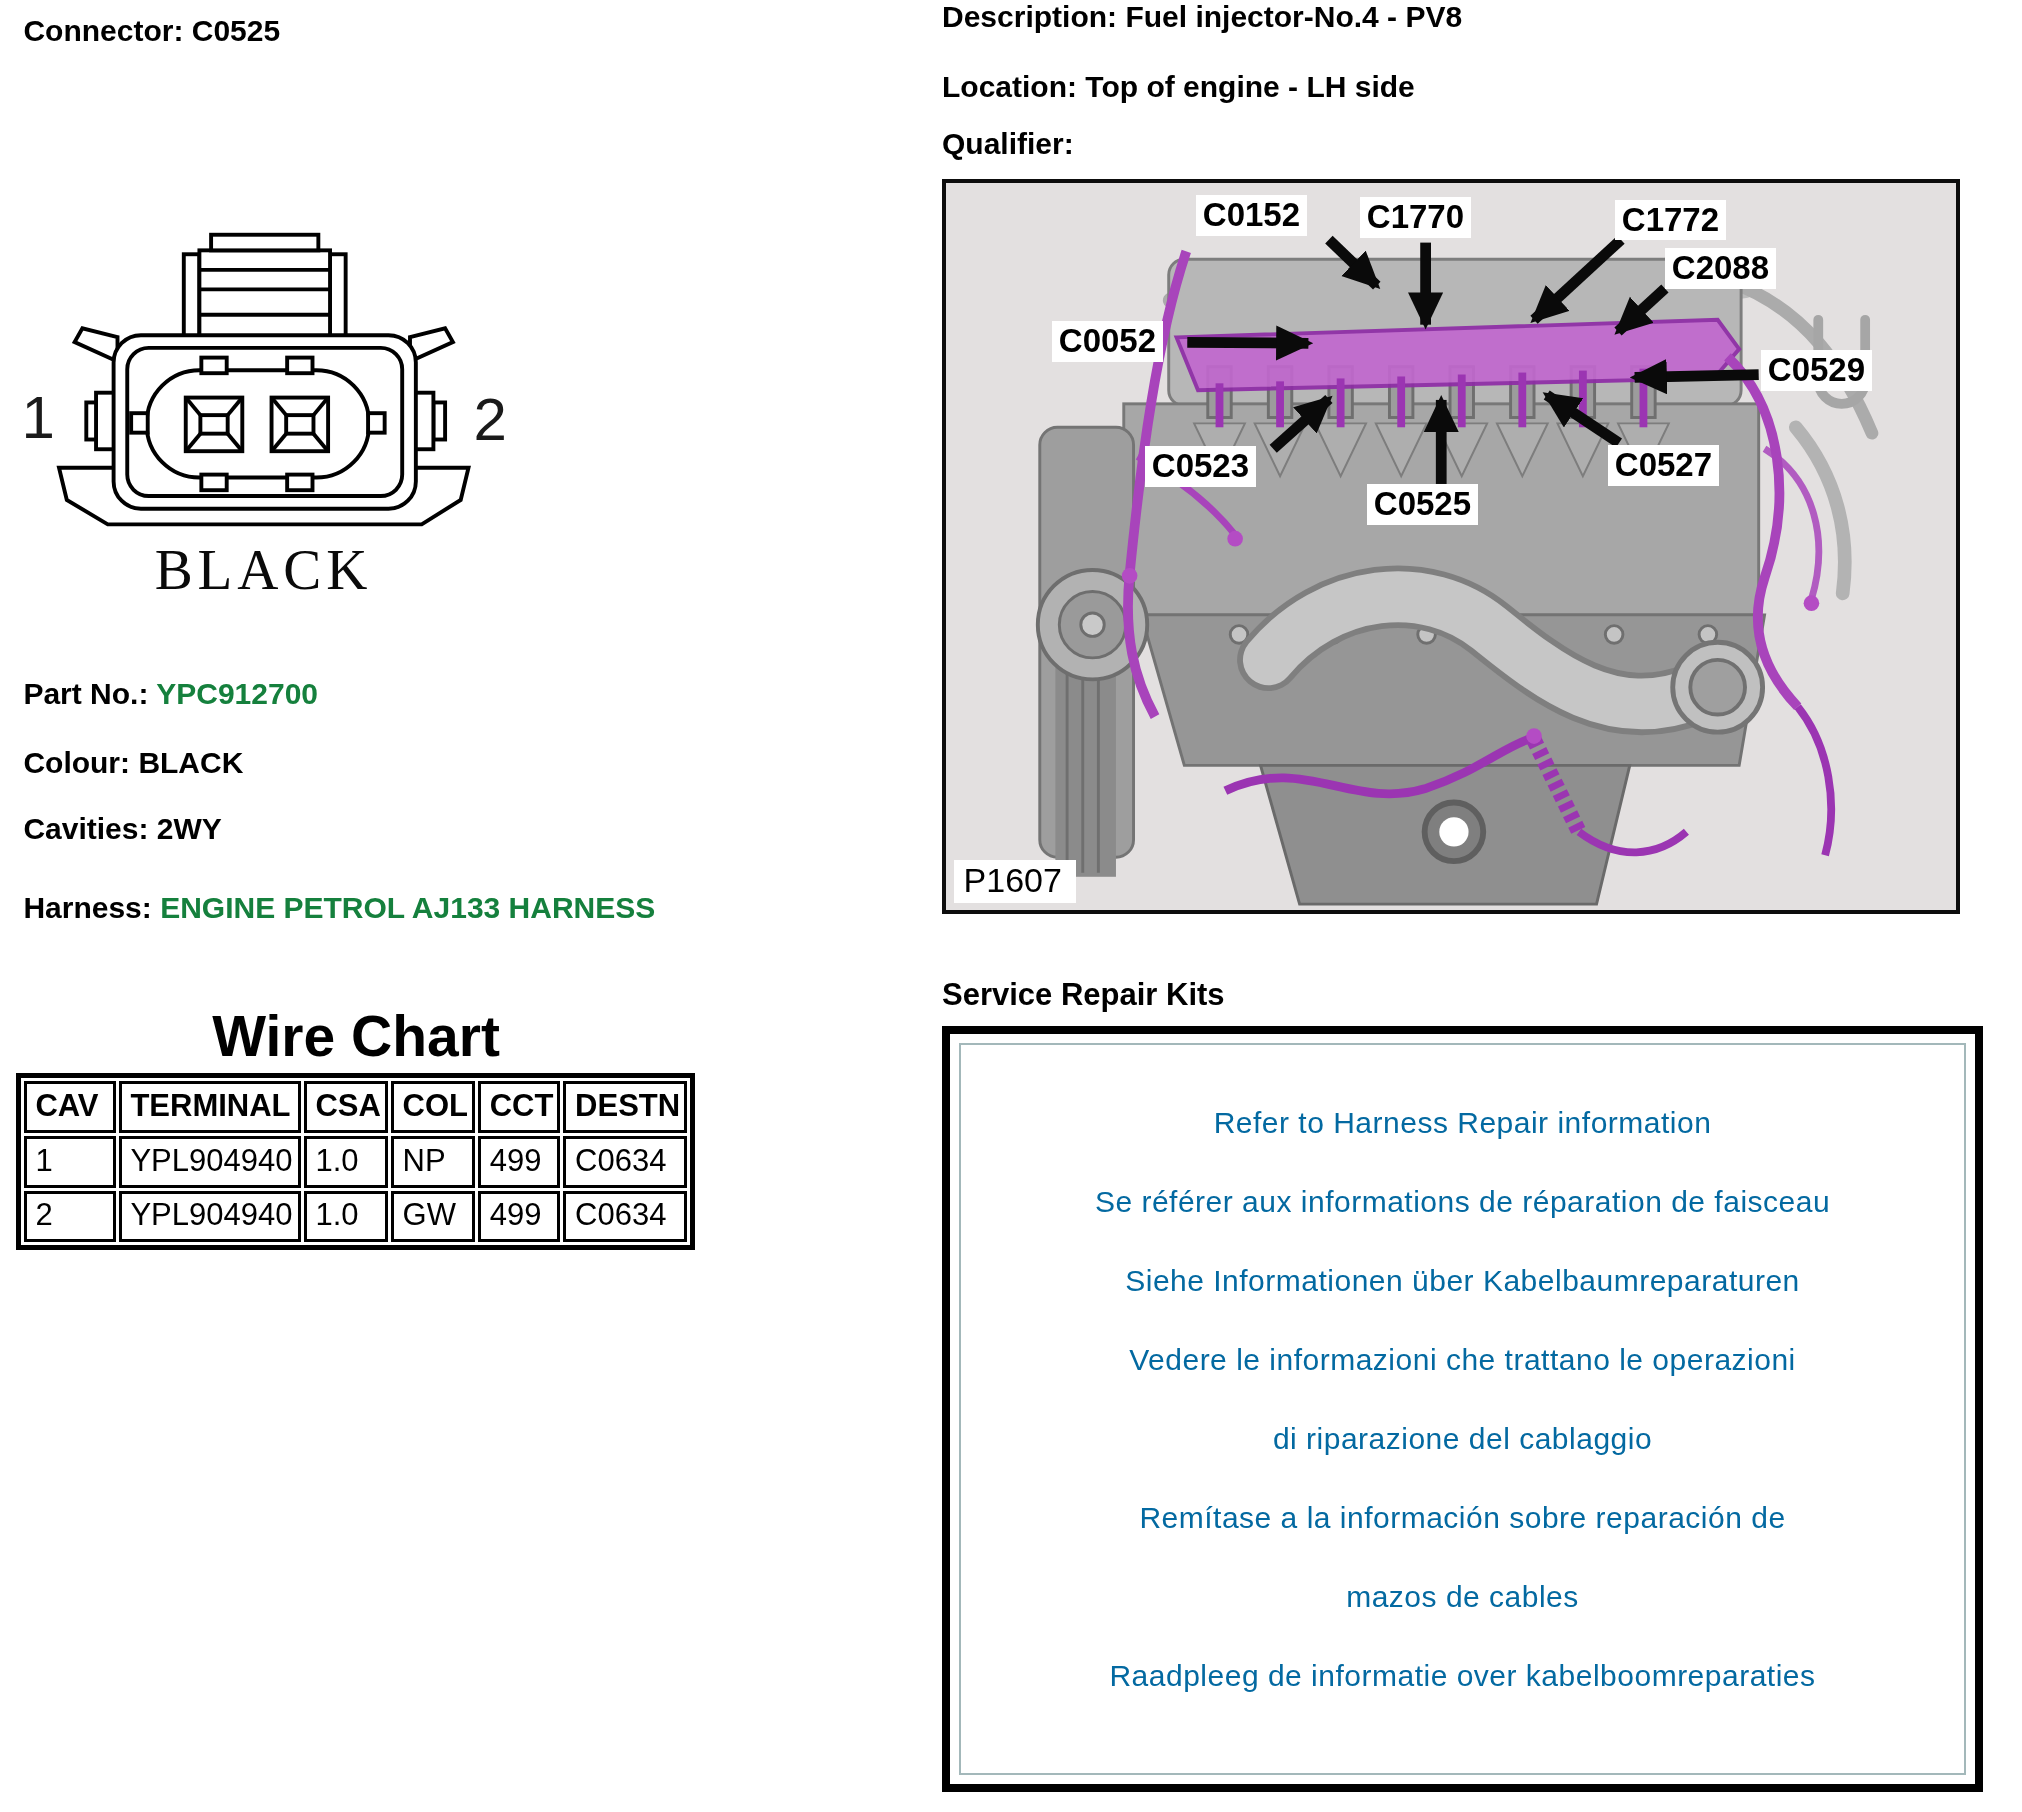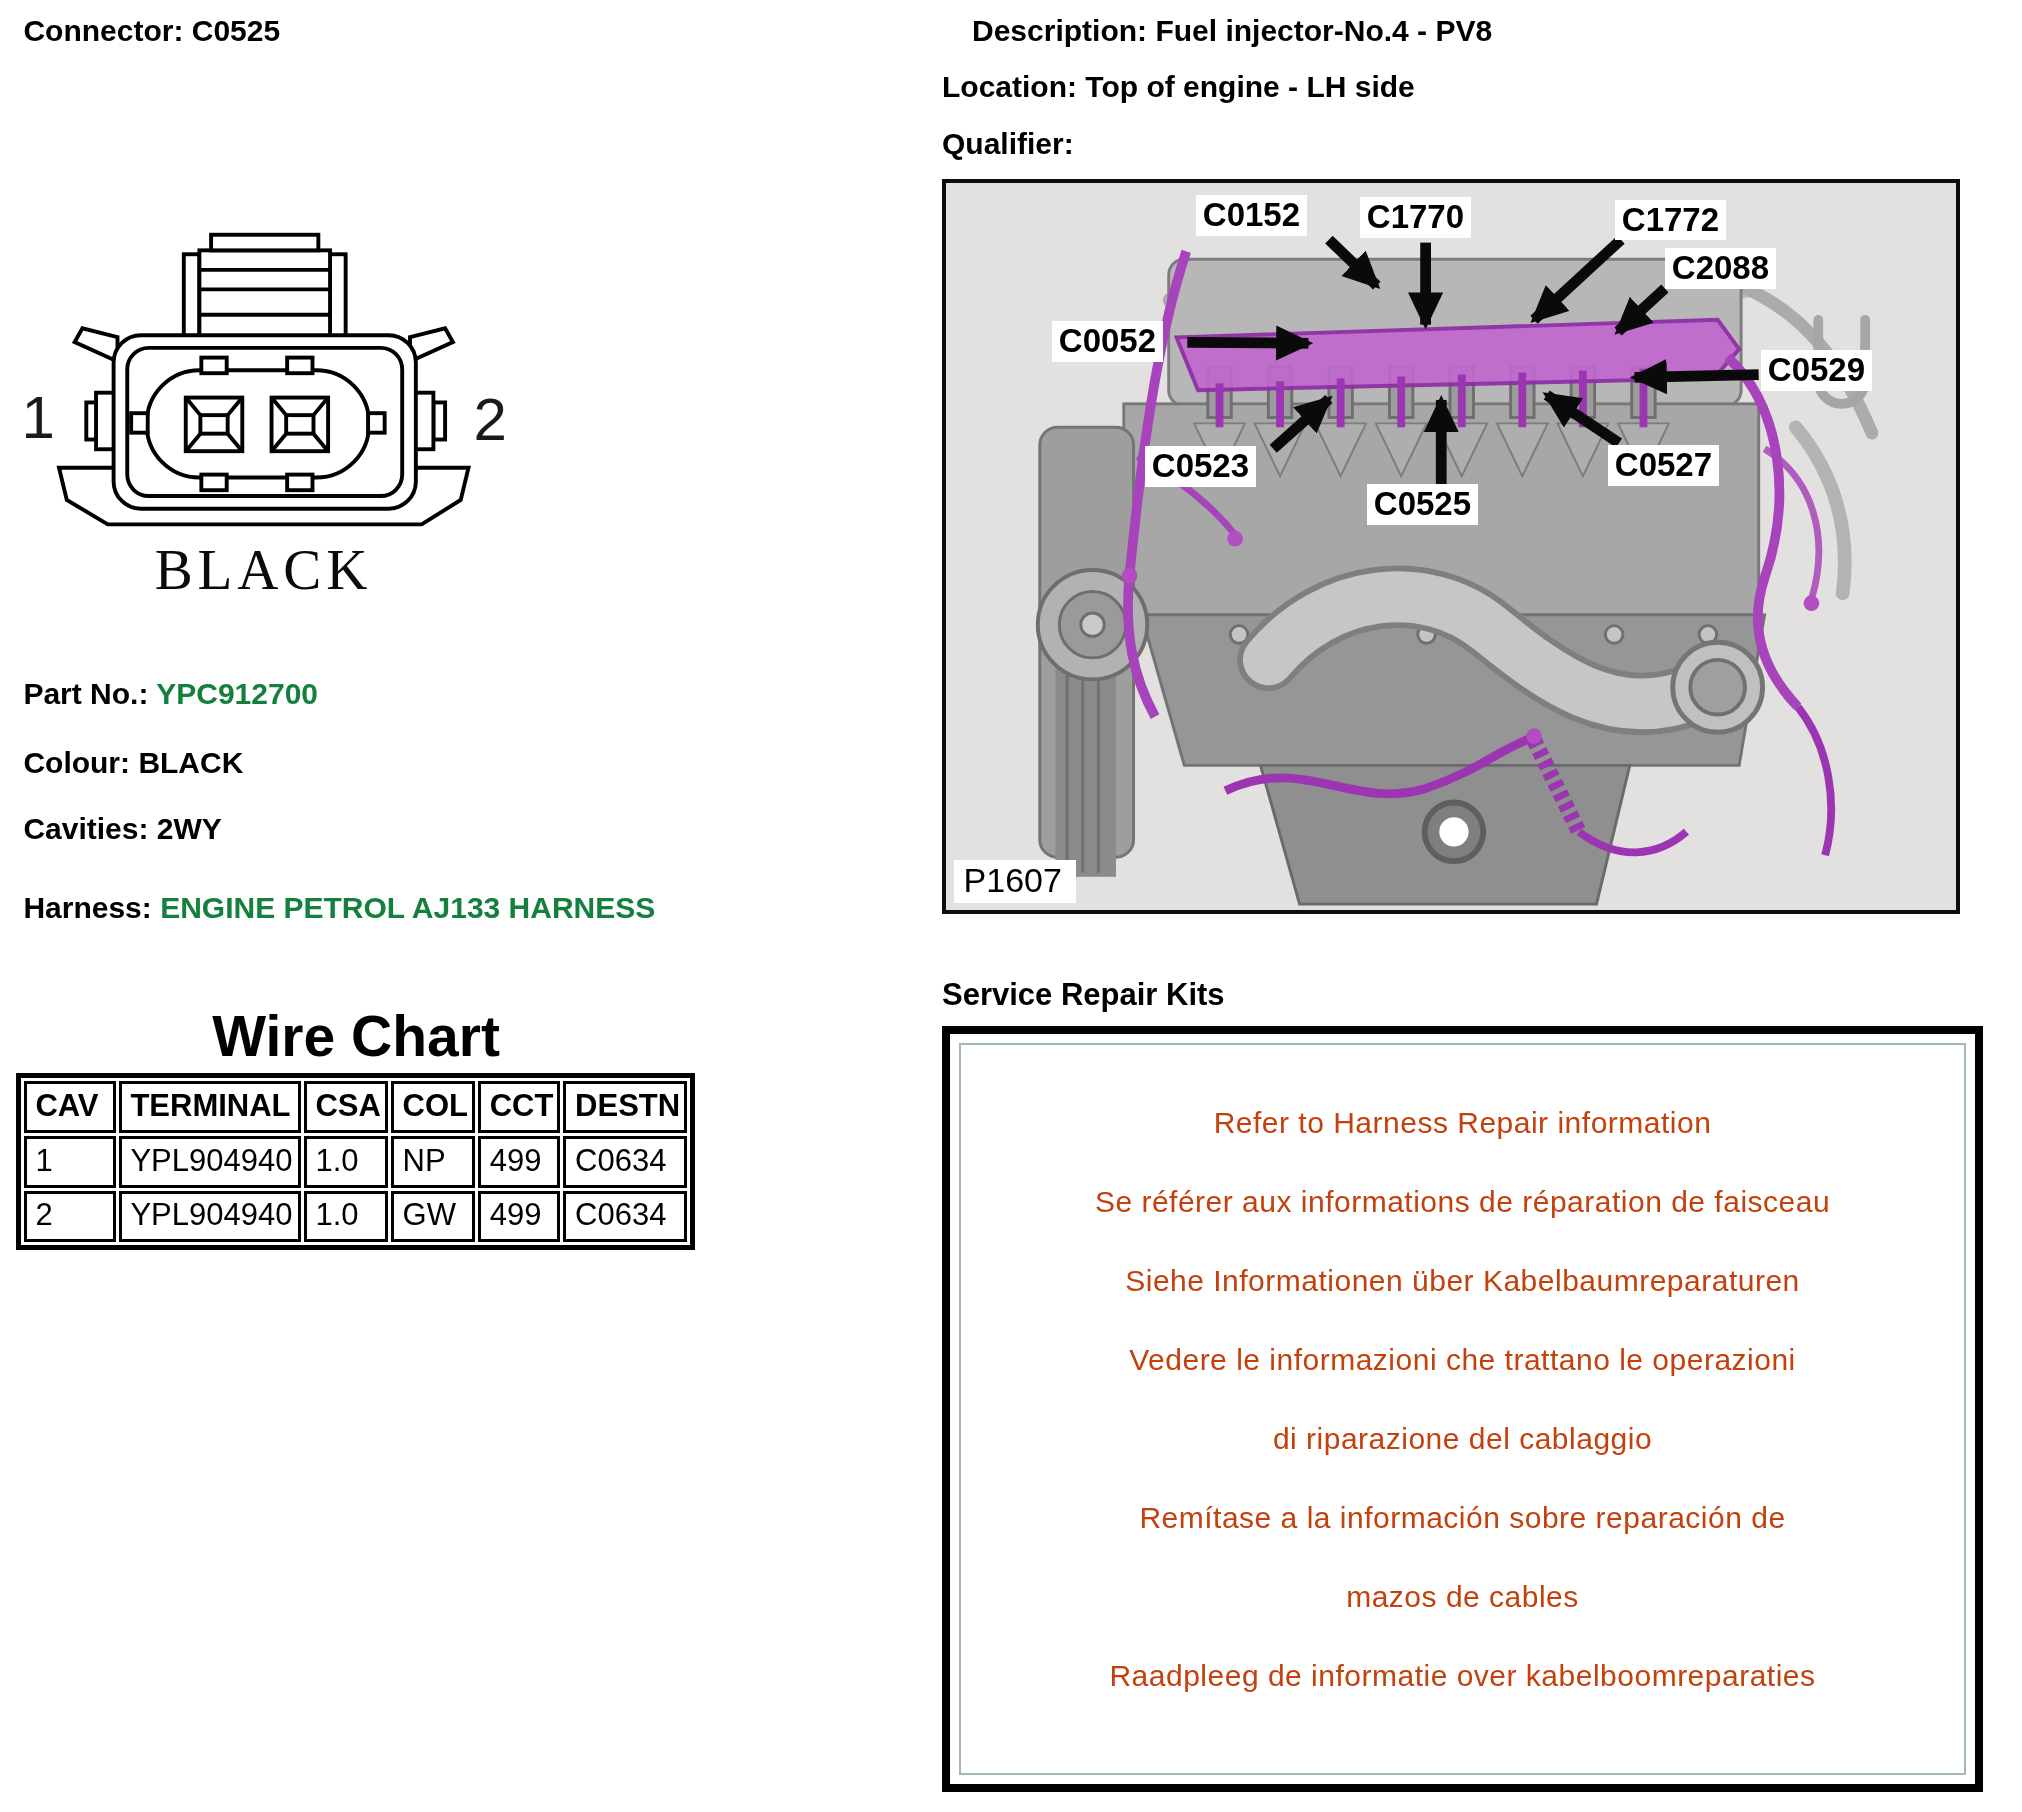--- a/index.html
+++ b/index.html
@@ -21,37 +21,37 @@
       font-size:57px;font-weight:bold;}
   #wire-chart{left:15.6px;top:1073px;border-collapse:separate;border-spacing:3.9px;
       border:5.9px solid #000;background:#fff;}
   #wire-chart td{border:3.9px solid #000;font-size:31px;vertical-align:middle;
       padding:3.9px 3.9px 5.9px 8.8px;height:43px;box-sizing:border-box;white-space:nowrap;}
   #wire-chart .hdr td{font-weight:bold;}
   .cw0{width:92px;} .cw1{width:182px;} .cw2{width:78px;} .cw3{width:81px;}
   .cw4{width:79px;} .cw5{width:122px;}
   
   .info-row{left:942px;}
-  #info-0{top:14px;margin-left:30px;} #info-1{top:70px;} #info-2{top:127px;}
+  #info-0{top:0;} #info-1{top:70px;} #info-2{top:127px;}
   #figure-box{left:942px;top:179px;width:1018px;height:735px;
       border:4.9px solid #0d0d0d;background:#E3E0E0;box-sizing:border-box;}
   #engine-svg{position:absolute;left:0;top:0;width:100%;height:100%;}
   .callout{position:absolute;background:#ffffff;color:#000;font-size:33px;
       font-weight:bold;padding:1px 6.8px 2.9px 6.8px;white-space:nowrap;line-height:37px;}
   #co-0{left:250px;top:11.7px;}  #co-1{left:414px;top:13.7px;}  #co-2{left:669px;top:16.6px;text-align:right;}
   #co-3{left:719px;top:65px;}  #co-4{left:106px;top:138px;} #co-5{left:815px;top:167px;}
   #co-6{left:199px;top:263px;} #co-7{left:662px;top:262px;} #co-8{left:421px;top:301px;}
   #figure-id{left:7.8px;bottom:6.8px;font-weight:normal;font-size:34px;padding:2px 13.7px 3.9px 9.8px;}
   #service-heading{left:942px;top:977px;font-size:31px;font-weight:bold;}
   #service-box{left:942px;top:1026px;width:1041px;height:766px;border:8.8px solid #000;
       background:#fff;box-sizing:border-box;}
   #service-inner{position:absolute;left:8.8px;top:8.8px;right:8.8px;bottom:8.8px;
       border:2.9px solid #A3B8BA;}
   #service-inner p{margin:0;height:79px;display:flex;align-items:center;justify-content:center;
-      font-size:30px;color:#c2410c;letter-spacing:0.5px;}
+      font-size:30px;color:#0369a1;letter-spacing:0.5px;}
   #service-inner{padding-top:39px;}
 </style>
 </head>
 <body>
 
 <div class="page">
 
   <div class="abs bold-line" id="connector-title">
     <span>Connector:</span>
     <span>C0525</span>

